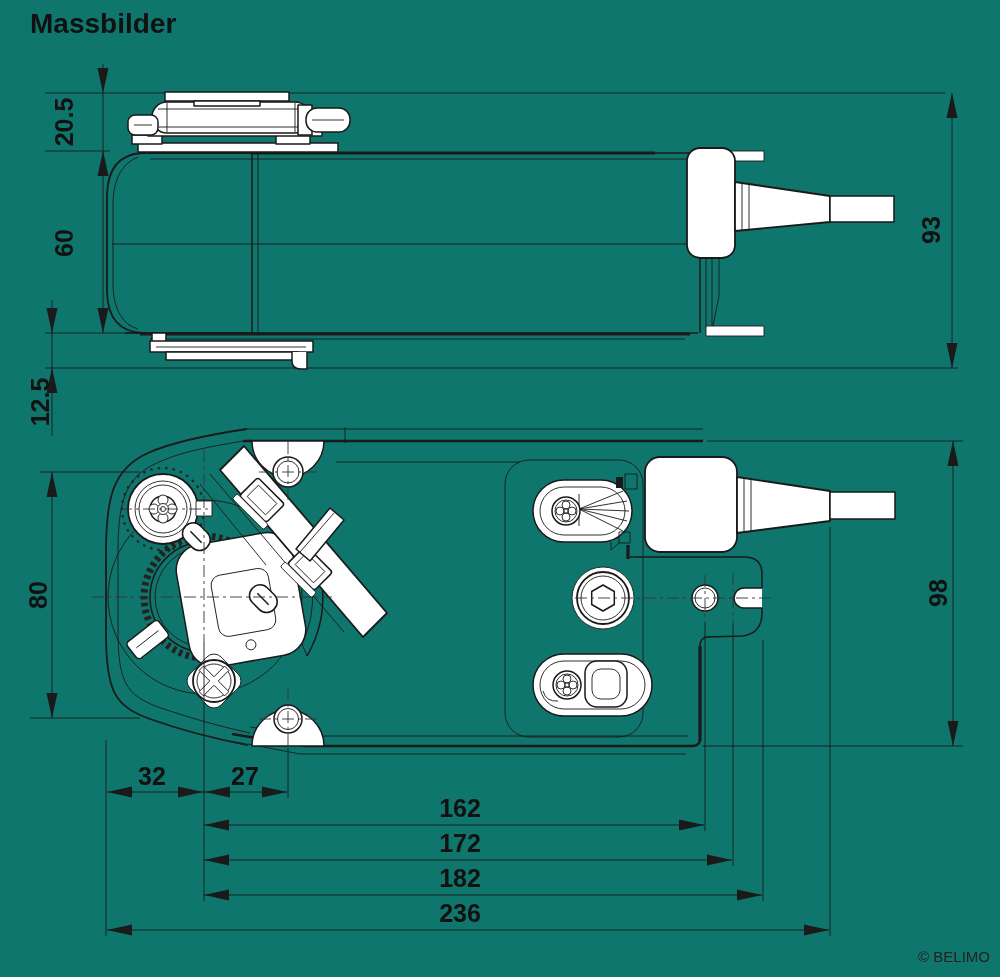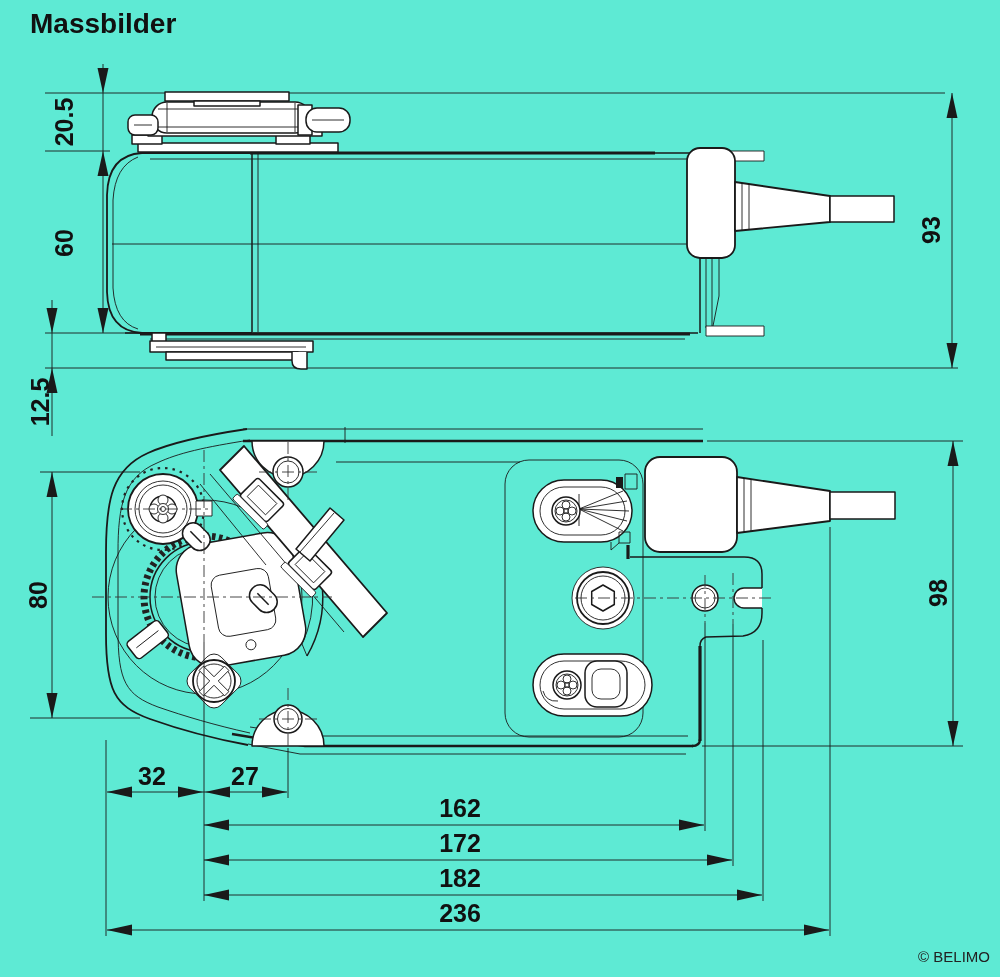--- a/index.html
+++ b/index.html
@@ -1,16 +1,16 @@
 <!DOCTYPE html>
 <html><head>
 <meta charset="utf-8">
 <style>
   html,body{margin:0;padding:0;background:#fff;}
-  .page{position:relative;width:1000px;height:977px;background:#5eead4;overflow:hidden;}
+  .page{position:relative;width:1000px;height:977px;background:#0f766e;overflow:hidden;}
   svg line, svg path, svg rect, svg circle, svg polygon, svg polyline{
     stroke:#1a1a1a; fill:none; stroke-linecap:butt; stroke-linejoin:round;
   }
   .fw{fill:#ffffff;}
   .arr{fill:#1a1a1a;stroke:none;}
   .blk{fill:#1a1a1a;stroke:none;}
   .thin{stroke-width:0.9;}
   .med{stroke-width:1.5;}
   .m2{stroke-width:1.8;}
   .bold{stroke-width:2.4;}

